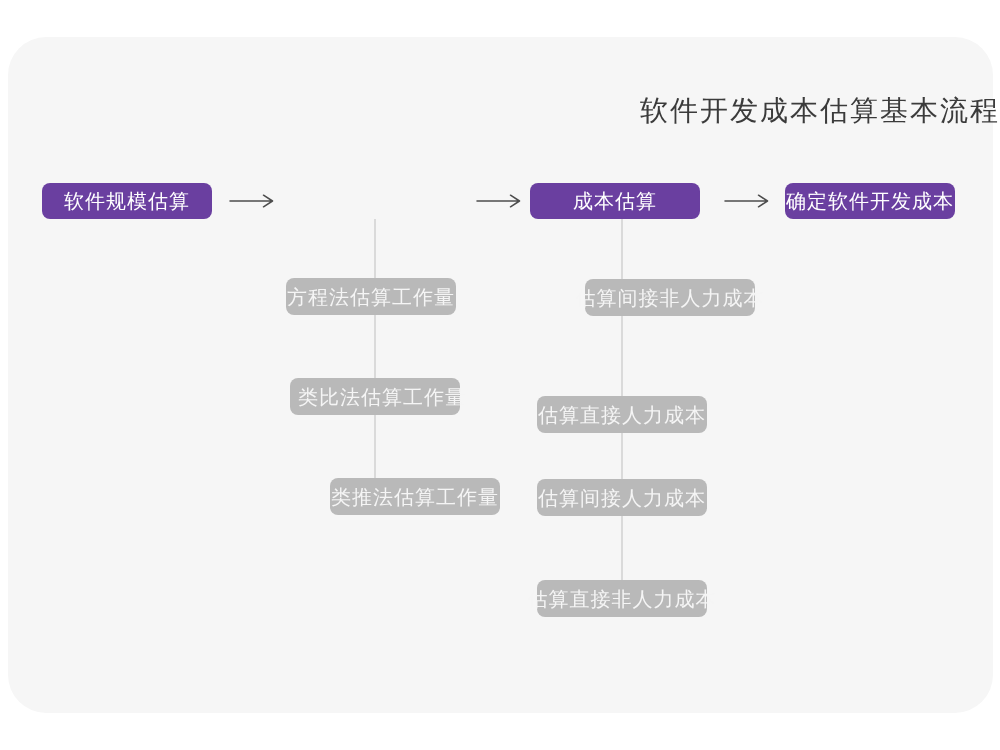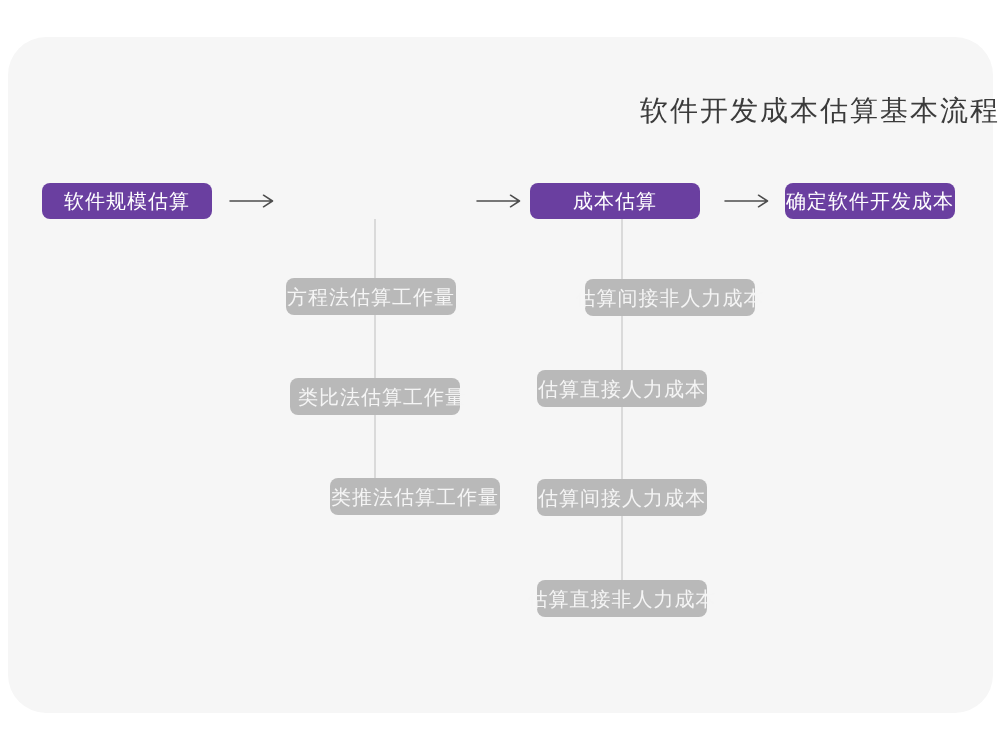--- a/index.html
+++ b/index.html
@@ -35,21 +35,21 @@
   .m1 { left: 42px;  top: 183px; }
   .m2 { left: 290px; top: 183px; }
   .m3 { left: 530px; top: 183px; }
   .m4 { left: 785px; top: 183px; }
 
   .w1 { left: 286px; top: 278px; }
   .w2 { left: 290px; top: 378px; padding-left: 14px; }
   .w3 { left: 290px; top: 478px; margin-left: 40px; }
 
   .c1 { left: 537px; top: 279px; margin-left: 48px; }
-  .c2 { left: 537px; top: 370px; }
+  .c2 { left: 537px; top: 396px; }
   .c3 { left: 537px; top: 479px; }
   .c4 { left: 537px; top: 580px; }
 
   .arrow { position: absolute; top: 193px; width: 46px; height: 16px; z-index: 2; }
   .a1 { left: 229px; }
   .a2 { left: 476px; }
   .a3 { left: 724px; }
   .arrow path { fill: none; stroke: #4d4d4d; stroke-width: 1.5; stroke-linecap: round; stroke-linejoin: round; }
 </style>
 </head>

